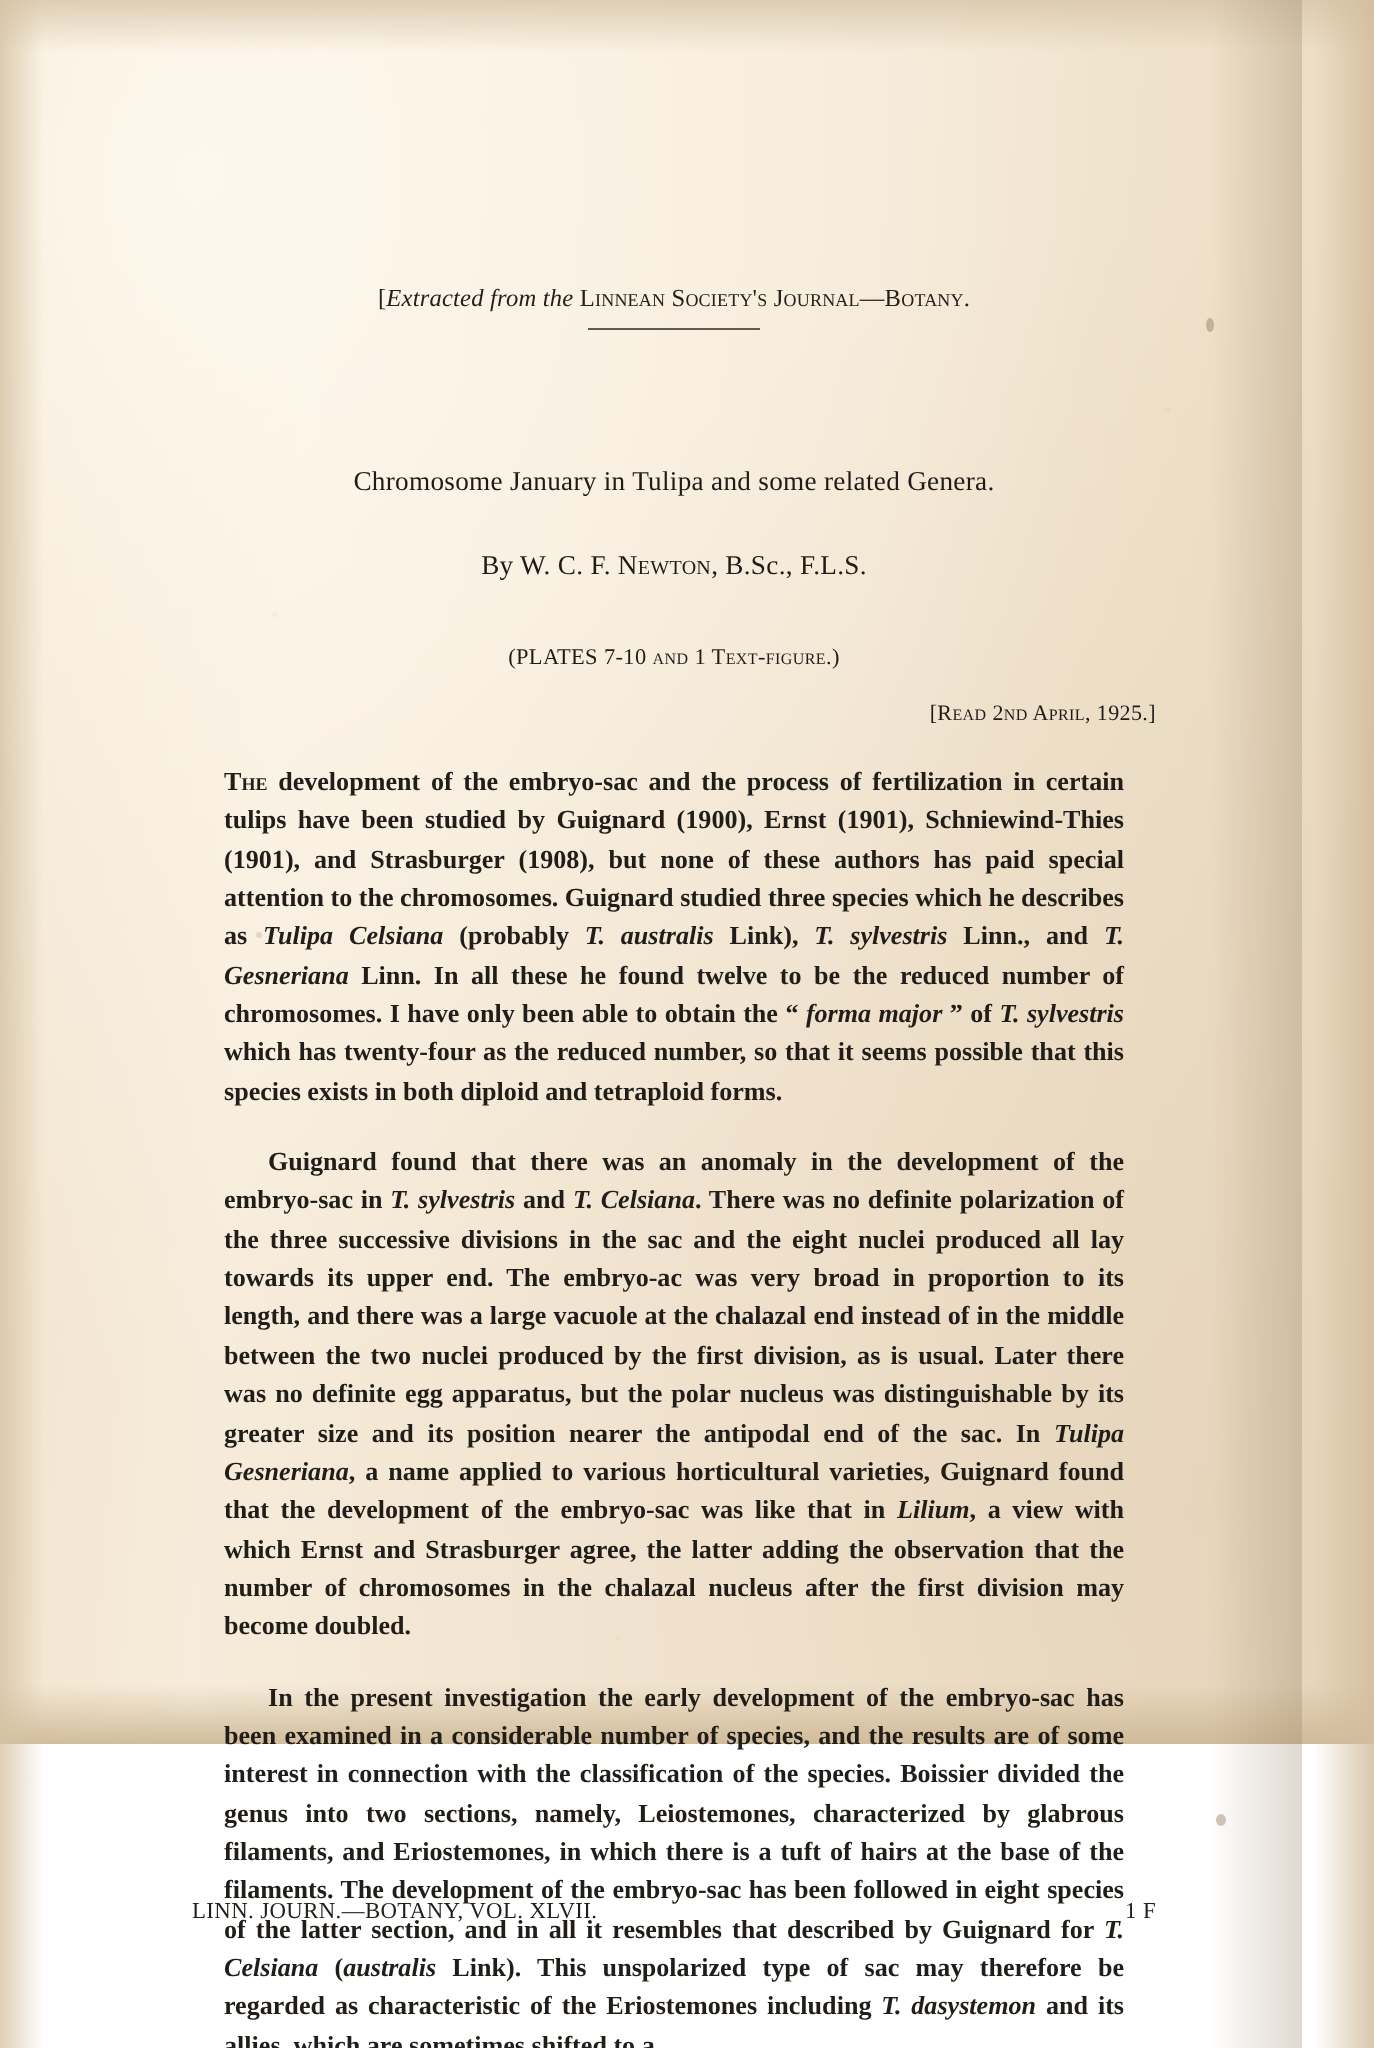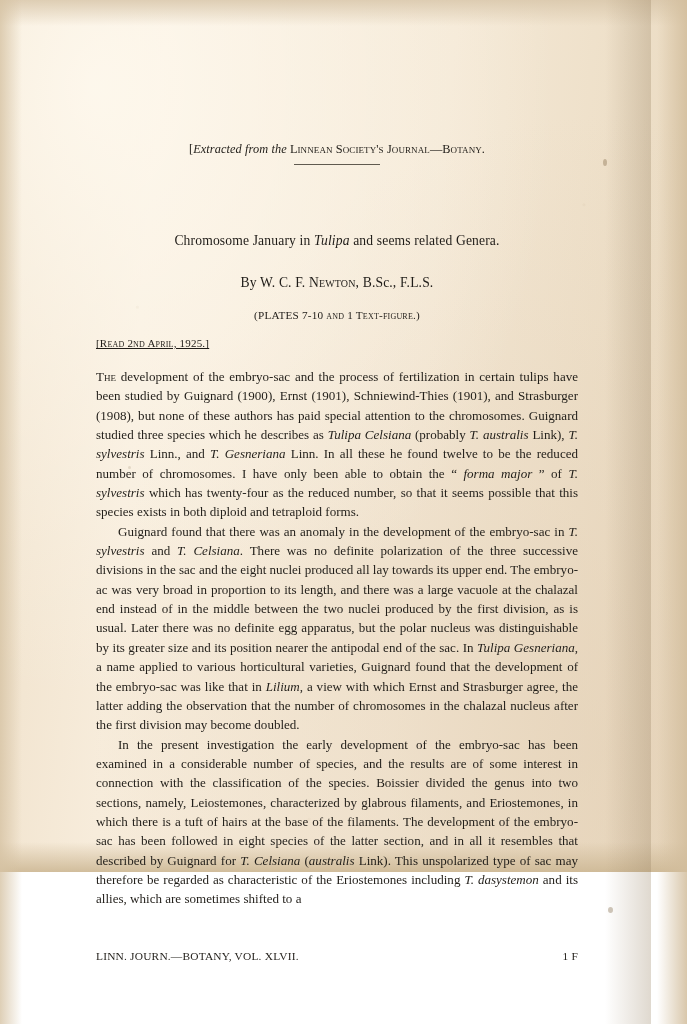--- a/index.html
+++ b/index.html
@@ -98,53 +98,52 @@
 
   #title-block {
     margin-top: 66px;
     text-align: center;
   }
   #paper-title {
     font-size: 13.6px;
     line-height: 20px;
     letter-spacing: 0.15px;
   }
-  #paper-title .ital { font-style: italic; }
+  #paper-title .ital { }
   #paper-author {
     font-size: 13.6px;
     line-height: 21px;
     margin-top: 21px;
     letter-spacing: 0.15px;
   }
 
   #plates-line {
-    margin-top: 16px;
+    margin-top: 30px;
     text-align: center;
     font-size: 11.2px;
     letter-spacing: .2px;
   }
   #read-line {
     margin-top: 16px;
-    text-align: left;
+    text-align: right;
     font-size: 11px;
     letter-spacing: .2px;
-    text-decoration: underline;
   }
 
   #body-text {
     margin-top: 18px;
     font-size: 13.05px;
     line-height: 19.35px;
     text-align: justify;
     text-justify: inter-word;
     color: #211e19;
     -webkit-hyphens: none;
     hyphens: none;
   }
-  #body-text p { margin: 0; }
+  #body-text p { margin: 16px; font-weight: bold; }
   #body-text p + p { text-indent: 22px; }
   #body-text .ital { font-style: italic; }
 
   
   #page-footer {
     position: absolute;
     left: 96px;
     top: 950px;
     width: 482px;
     display: flex;
@@ -176,21 +175,21 @@
 
     <div class="hdr-extract">
       <div>
         <span>[</span><span class="ital">Extracted from the </span><span class="sc">Linnean Society's Journal</span><span class="sc">—Botany.</span>
       </div>
       <div id="extract-rule"></div>
     </div>
 
     <div id="title-block">
       <div id="paper-title">
-        <span>Chromosome January in </span><span class="ital">Tulipa</span><span> and seems related Genera.</span>
+        <span>Chromosome January in </span><span class="ital">Tulipa</span><span> and some related Genera.</span>
       </div>
       <div id="paper-author">
         <span>By W. C. F. </span><span class="sc">Newton</span><span>, B.Sc., F.L.S.</span>
       </div>
     </div>
 
     <div id="plates-line">
       <span class="sc">(PLATES 7-10 and 1 Text-figure.)</span>
     </div>
 

